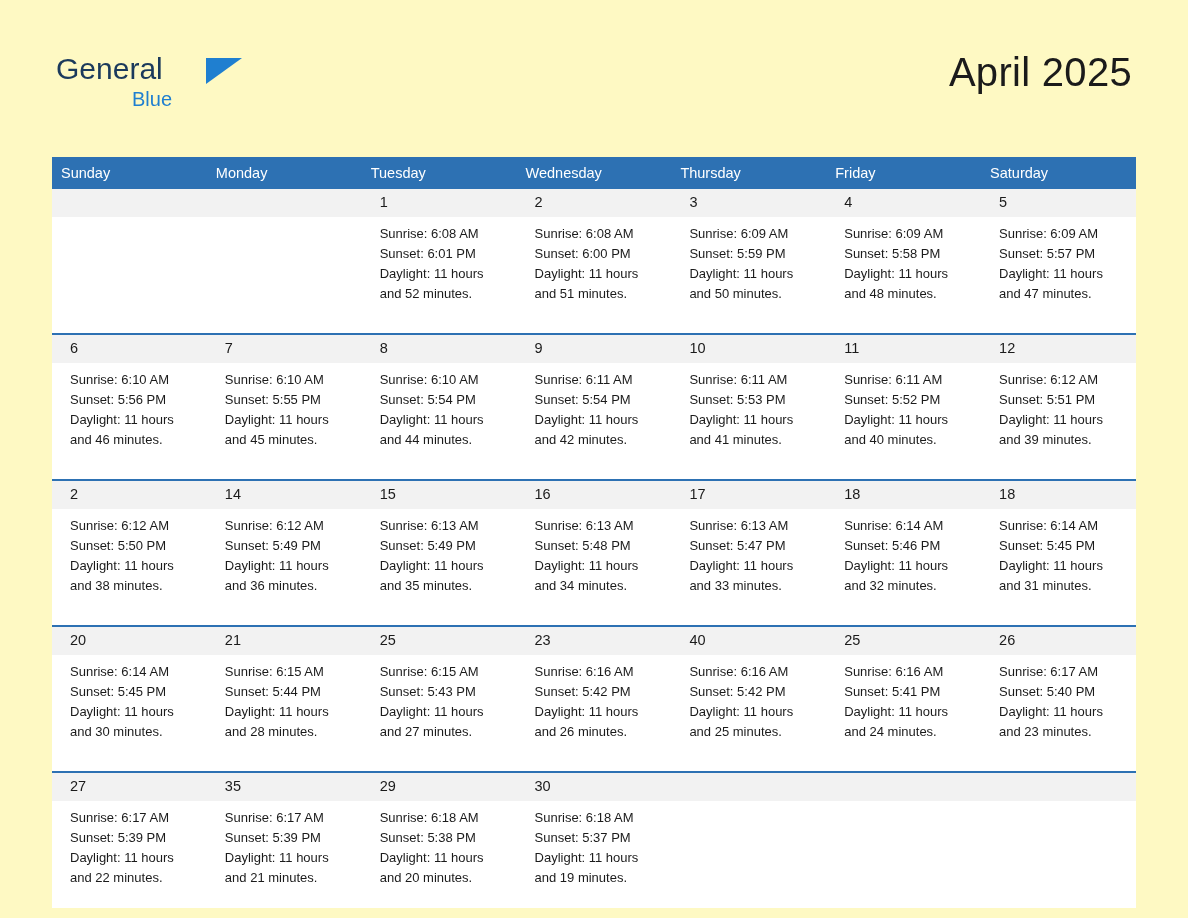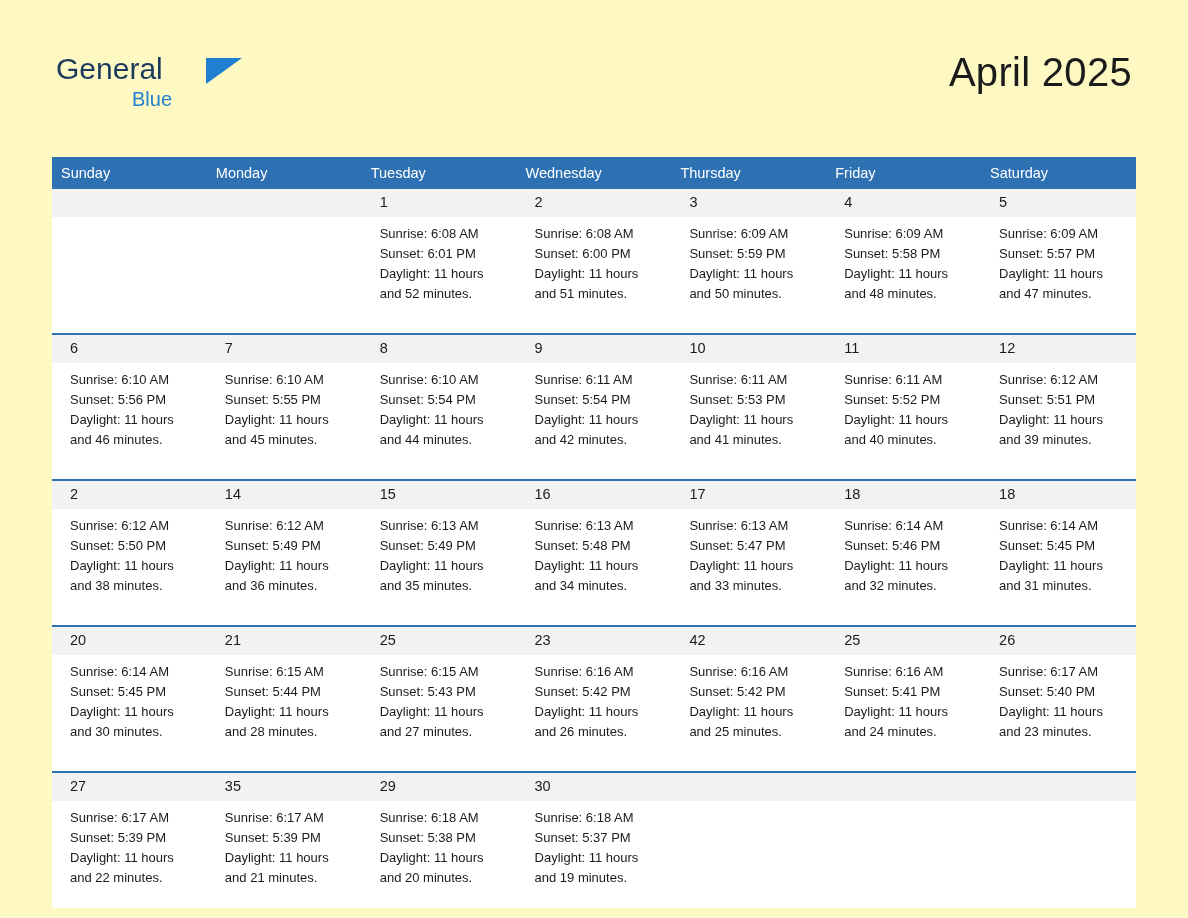--- a/index.html
+++ b/index.html
@@ -475,21 +475,21 @@
                 <div>Sunrise: 6:16 AM
 Sunset: 5:42 PM
 Daylight: 11 hours
 and 26 minutes.</div>
               </div>
             </div>
           </td>
           <td>
             <div class="cell filled">
               <div class="daynum-strip"></div>
-              <span class="daynum">42</span>
+              <span class="daynum">40</span>
               <div class="cellbody">
                 <div>Sunrise: 6:16 AM
 Sunset: 5:42 PM
 Daylight: 11 hours
 and 25 minutes.</div>
               </div>
             </div>
           </td>
           <td>
             <div class="cell filled">

